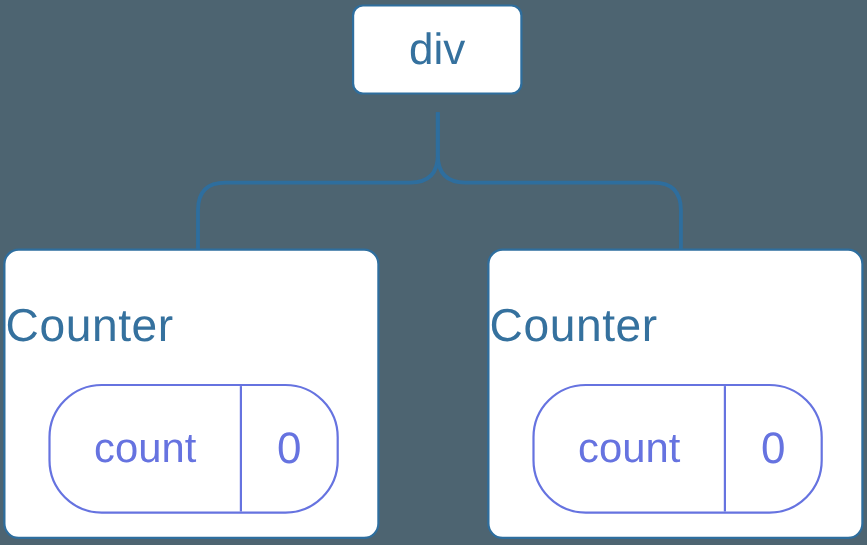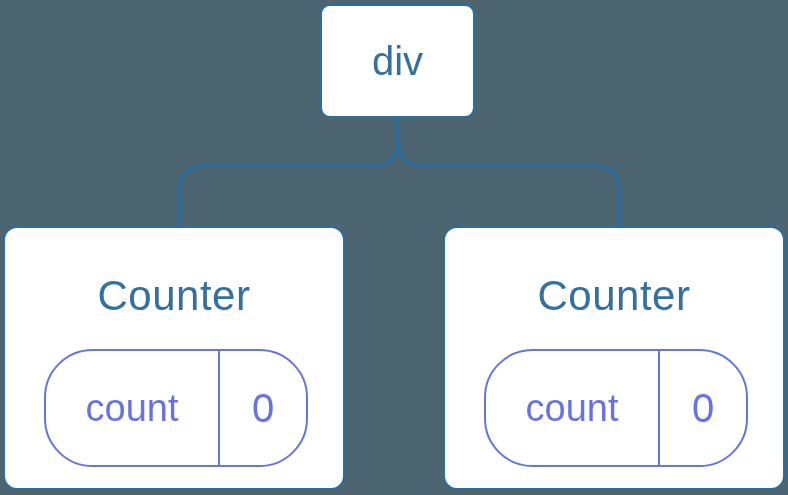--- a/index.html
+++ b/index.html
@@ -29,38 +29,38 @@
     stroke-width: 3.5;
     fill: none;
   }
   .node {
     position: absolute;
     background: var(--node-fill);
     border: 2px solid var(--node-stroke);
   }
   .root-node {
     left: 320px; top: 4px;
-    width: 155px; height: 114px;
+    width: 155px; height: 82px;
     border-radius: 10px;
     display: flex; align-items: center; justify-content: center;
     font-size: 40px;
     color: var(--node-text);
   }
   .card {
     top: 226px;
     width: 342px; height: 264px;
     border-radius: 14px;
   }
   .card.left  { left: 3px; }
   .card.right { left: 443px; }
   .card-title {
     position: absolute;
     top: 44px; left: 0;
     width: 100%;
-    text-align: center;
+    text-align: left;
     font-size: 42px;
     letter-spacing: 0.5px;
     color: var(--node-text);
   }
   .state-pill {
     position: absolute;
     left: 39px; top: 121px;
     width: 264px; height: 118px;
     border: 2px solid var(--state-accent);
     border-radius: 48.5px;

